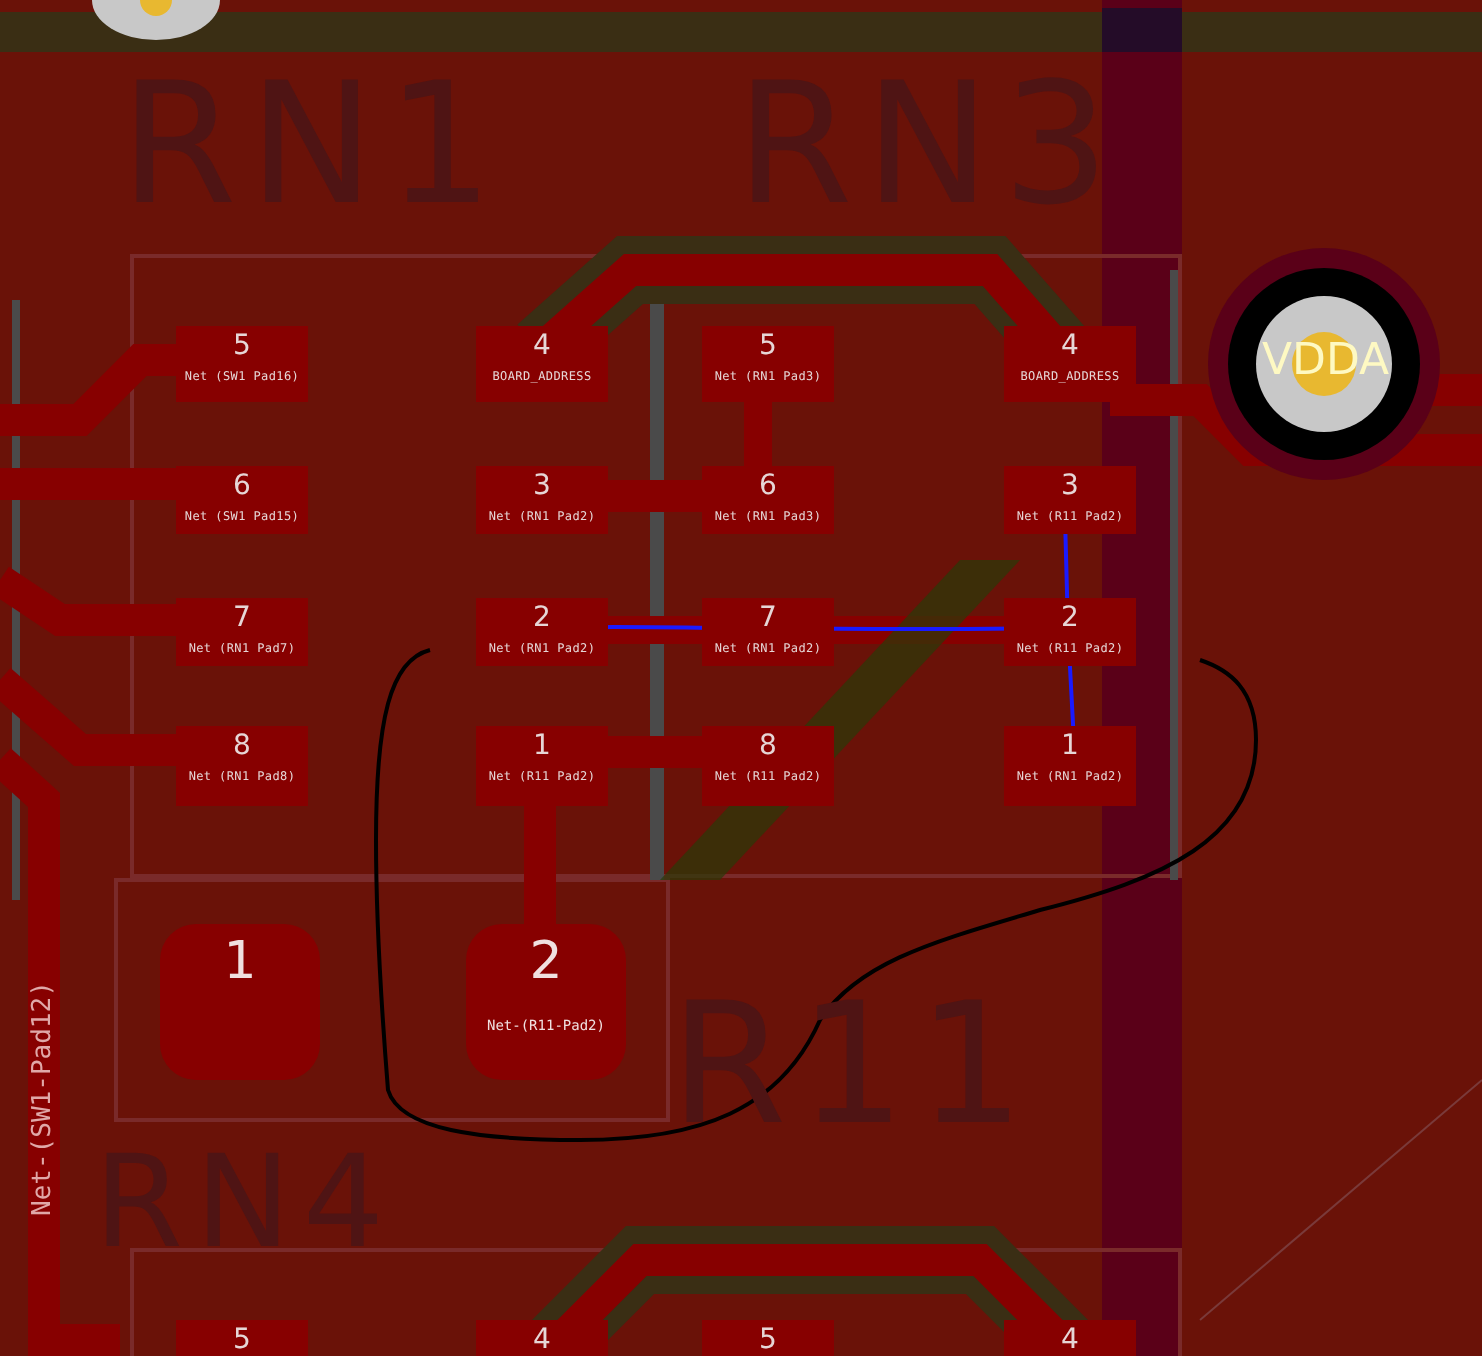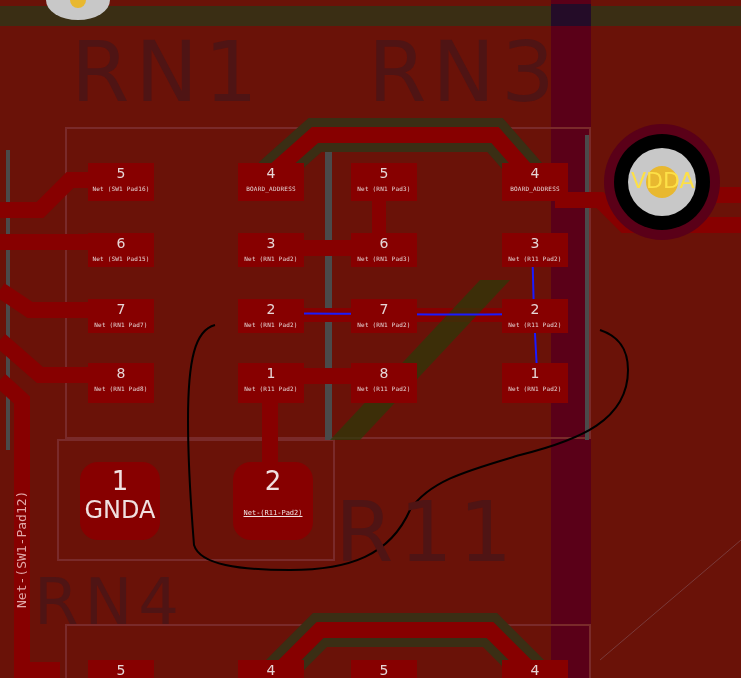--- a/index.html
+++ b/index.html
@@ -3,21 +3,21 @@
 <meta charset="utf-8">
 <style>
   html, body { margin: 0; padding: 0; }
   body { width: 741px; height: 678px; overflow: hidden; background: #6a1208; position: relative; font-family: "DejaVu Sans Mono", monospace; }
   .board { position: absolute; left: 0; top: 0; width: 741px; height: 678px; }
   .silk { position: absolute; color: #4f1414; font-family: "DejaVu Sans", sans-serif; font-size: 84px; line-height: 1; letter-spacing: 6px; }
   .pad { position: absolute; background: #870000; color: #e6d6d6; text-align: center; }
   .pad .num { display: block; font-family: "DejaVu Sans", sans-serif; font-size: 14px; line-height: 16px; margin-top: 2px; }
   .pad .net { display: block; font-family: "DejaVu Sans Mono", monospace; font-size: 6px; line-height: 8px; margin-top: 4px; letter-spacing: 0.2px; white-space: nowrap; }
   .bigpad { position: absolute; background: #870000; border-radius: 18px; color: #f0e0e0; text-align: center; font-family: "DejaVu Sans", sans-serif; }
-  .via-text { position: absolute; font-family: "DejaVu Sans", sans-serif; color: #fde047; font-size: 22px; }
+  .via-text { position: absolute; font-family: "DejaVu Sans", sans-serif; color: #fef9c3; font-size: 22px; }
   .vert-net { position: absolute; color: #e0a8a8; font-family: "DejaVu Sans Mono", monospace; font-size: 13px; transform-origin: left top; transform: rotate(-90deg); white-space: nowrap; }
 </style>
 </head>
 <body>
 
 <svg class="board" viewBox="0 0 741 678" xmlns="http://www.w3.org/2000/svg">
 
   <rect x="0" y="6" width="741" height="20" fill="#3a2e14"></rect>
 
   <rect x="551" y="0" width="40" height="678" fill="#5a0018"></rect>
@@ -62,24 +62,24 @@
 
   <ellipse cx="78" cy="0" rx="32" ry="20" fill="#c8c8c8"></ellipse>
   <circle cx="78" cy="0" r="8" fill="#e8b830"></circle>
 
   <path d="M284 314 C300 312 400 316 530 314" stroke="#1a1aff" stroke-width="2" fill="none"></path>
   <path d="M532 240 L534 315 L538 390" stroke="#1a1aff" stroke-width="2" fill="none"></path>
 
   <path d="M215 325 C195 330 188 360 188 420 C188 470 192 520 194 545 C200 565 240 570 290 570 C350 570 390 555 410 510 C430 480 470 470 520 455 C580 440 628 420 628 370 C628 345 615 335 600 330" stroke="#000" stroke-width="2" fill="none"></path>
 </svg>
 
-<div class="silk" style="left:60px;top:30px;margin-left:11px;">RN1</div>
+<div class="silk" style="left:60px;top:30px;">RN1</div>
 <div class="silk" style="left:368px;top:30px;">RN3</div>
 <div class="silk" style="left:335px;top:450px;margin-top:40px;">R11</div>
-<div class="silk" style="left:34px;top:570px;font-size:64px;">RN4</div>
+<div class="silk" style="left:47px;top:570px;font-size:64px;">RN4</div>
 
 <div class="pad" style="left:88px;top:163px;width:66px;height:38px;">
     <span class="num">5</span>
     <span class="net">Net (SW1 Pad16)</span>
   </div>
 <div class="pad" style="left:88px;top:233px;width:66px;height:34px;">
     <span class="num">6</span>
     <span class="net">Net (SW1 Pad15)</span>
   </div>
 <div class="pad" style="left:88px;top:299px;width:66px;height:34px;">
@@ -135,25 +135,24 @@
     <span class="num">2</span>
     <span class="net">Net (R11 Pad2)</span>
   </div>
 <div class="pad" style="left:502px;top:363px;width:66px;height:40px;">
     <span class="num">1</span>
     <span class="net">Net (RN1 Pad2)</span>
   </div>
 
 <div class="bigpad" style="left:80px;top:462px;width:80px;height:78px;">
   <span style="display:block;font-size:26px;line-height:30px;margin-top:4px;">1</span>
-  <span style="display:block;font-size:24px;line-height:28px;">GNDA</span>
 </div>
 <div class="bigpad" style="left:233px;top:462px;width:80px;height:78px;">
   <span style="display:block;font-size:26px;line-height:30px;margin-top:4px;">2</span>
-  <span style="display:block;font-family:'DejaVu Sans Mono',monospace;font-size:7px;line-height:10px;margin-top:12px;text-decoration:underline;">Net-(R11-Pad2)</span>
+  <span style="display:block;font-family:'DejaVu Sans Mono',monospace;font-size:7px;line-height:10px;margin-top:12px;">Net-(R11-Pad2)</span>
 </div>
 
 <div class="via-text" style="left:631px;top:168px;">VDDA</div>
 
 <div class="vert-net" style="left:14px;top:608px;">Net-(SW1-Pad12)</div>
 
 <div class="pad" style="left:88px;top:660px;width:66px;height:20px;">
     <span class="num">5</span>
   </div>
 <div class="pad" style="left:238px;top:660px;width:66px;height:20px;">

